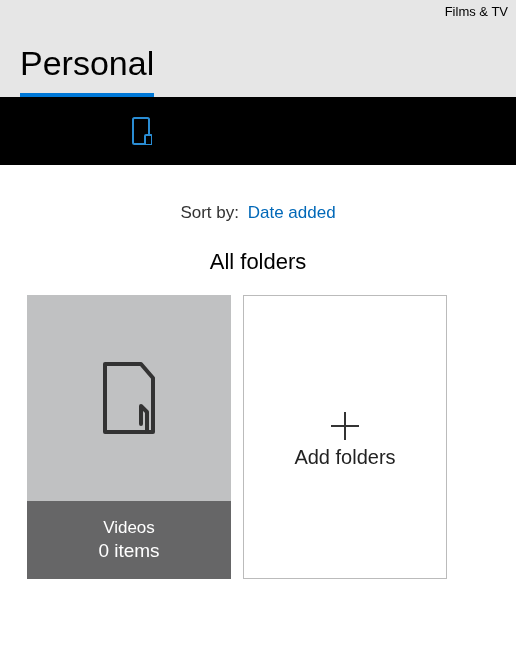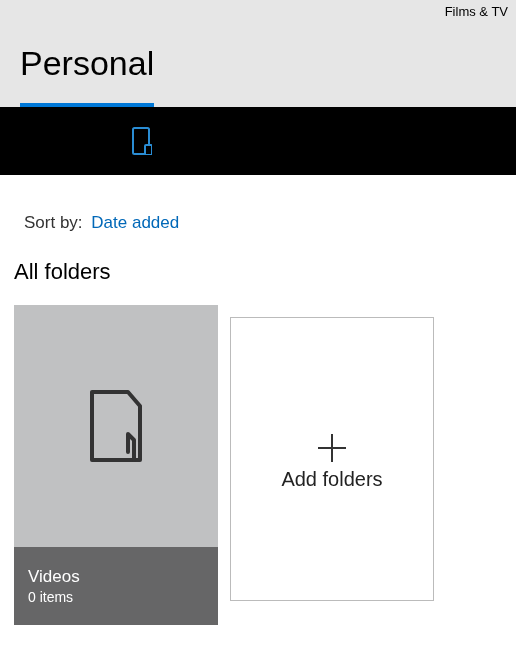--- a/index.html
+++ b/index.html
@@ -19,53 +19,54 @@
     text-align: right;
   }
   .header {
     background: #e6e6e6;
     padding: 24px 20px 0 20px;
   }
   .page-title {
     font-size: 34px;
     font-weight: 300;
     display: inline-block;
-    padding-bottom: 20px;
+    padding-bottom: 10px;
     border-bottom: 4px solid #0078d7;
   }
   .toolbar {
     background: #000;
     height: 68px;
     display: flex;
     align-items: center;
     padding-left: 125px;
   }
   .toolbar-icon svg { display: block; }
   .toolbar-icon { width: 32px; height: 32px; display:flex; align-items:center; justify-content:center; }
   .content {
-    padding: 18px 14px;
+    padding: 18px 27px;
+    text-align: center;
   }
   .sort-row {
     padding: 20px 10px 10px 10px;
     font-size: 17px;
   }
   .sort-label { color: #333; }
   .sort-value { color: #0168b8; cursor: pointer; margin-left: 4px; }
   .section-title {
     font-size: 22px;
     font-weight: 400;
     margin: 16px 0 20px 0;
   }
   .grid {
     display: flex;
     gap: 12px;
   }
   .tile {
     width: 204px;
-    height: 320px;
+    height: 284px;
     display: flex;
     flex-direction: column;
     cursor: pointer;
   }
   .tile-preview {
     flex: 1;
     background: #c0c1c2;
     display: flex;
     align-items: center;
     justify-content: center;
@@ -74,32 +75,31 @@
     background: #666667;
     color: #fff;
     padding: 12px 14px;
     height: 78px;
     display: flex;
     flex-direction: column;
     justify-content: center;
     gap: 2px;
   }
   .tile-name { font-size: 17px; }
-  .tile-count { font-size: 14px; }
+  .tile-count { font-size: 19px; }
   .add-tile {
     width: 204px;
     height: 284px;
     border: 1px solid #bbb;
     display: flex;
     flex-direction: column;
     align-items: center;
     justify-content: center;
     cursor: pointer;
     background: #fff;
-    margin-top: 12px;
   }
   .add-label { font-size: 20px; color: #222; }
   .plus-icon { width: 40px; height: 40px; display:flex; align-items:center; justify-content:center; }
 </style>
 </head>
 <body>
 
 <div class="title-bar">
   <span>Films &amp; TV</span>
 </div>

